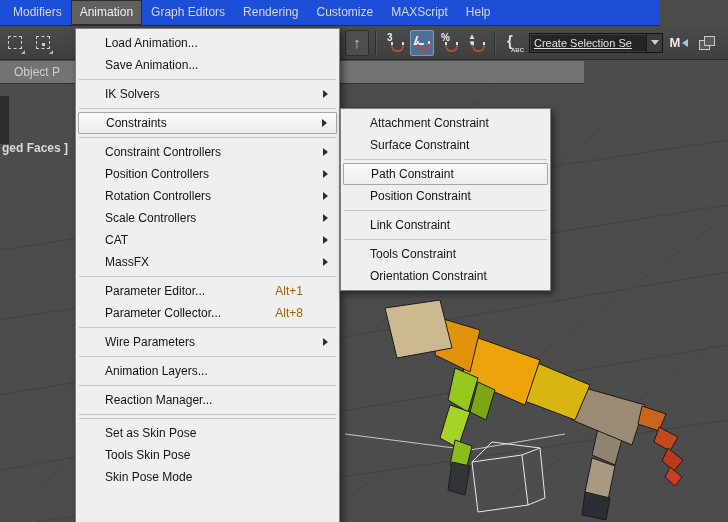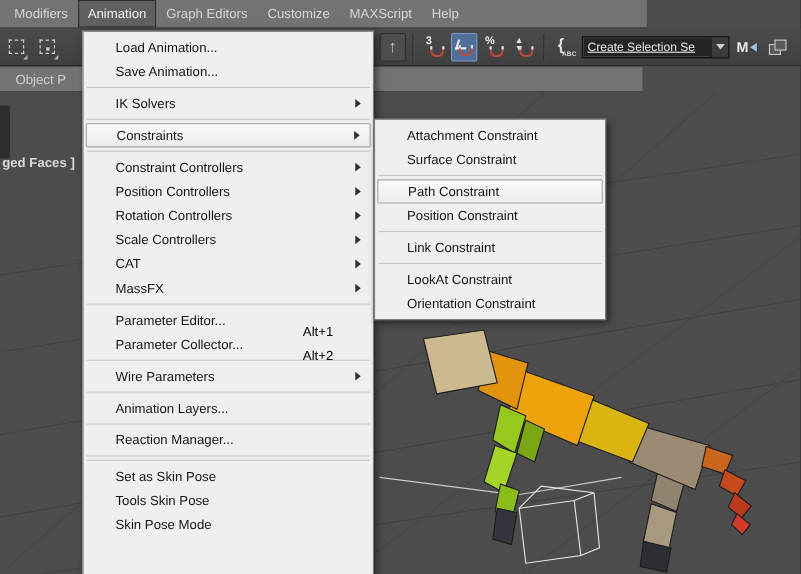--- a/index.html
+++ b/index.html
@@ -1,20 +1,20 @@
 <!DOCTYPE html>
 <html><head>
 <meta charset="utf-8">
 <style>
   html,body{margin:0;padding:0;background:#1e1e1e;}
   .app{position:relative;width:728px;height:522px;overflow:hidden;background:#4c4c4c;
        font-family:"Liberation Sans","DejaVu Sans",sans-serif;-webkit-font-smoothing:antialiased;}
 
   
-  .menubar{position:absolute;left:0;top:0;width:588px;height:26px;background:#737373;
+  .menubar{position:absolute;left:0;top:0;width:660px;height:26px;background:#1d4ed8;
            border-bottom:1px solid #2e2e2e;display:flex;align-items:stretch;padding-left:4px;z-index:12;box-sizing:border-box;}
   .mb-item{color:#d6d6d6;font-size:12px;line-height:25px;padding:0 9px;cursor:default;white-space:nowrap;}
   .mb-item.active{background:#606060;color:#f2f2f2;box-shadow:inset 0 0 0 1px #2c2c2c;}
 
   
   .toolbar{position:absolute;left:0;top:26px;width:728px;height:34px;
            background:linear-gradient(#4b4b4b,#3f3f3f);border-bottom:1px solid #2b2b2b;z-index:10;box-sizing:border-box;}
   .tb-left,.tb-right{position:absolute;top:0;height:33px;display:flex;align-items:center;gap:4px;}
   .tb-left{left:3px;}
   .tb-right{left:345px;gap:3px;}
@@ -60,21 +60,21 @@
   .vp-label{position:absolute;left:2px;top:141px;color:#dadada;font-size:12px;z-index:5;white-space:nowrap;font-weight:bold;}
 
   
   .menu{position:absolute;background:#efefef;border:1px solid #7e7e7e;box-shadow:3px 3px 7px rgba(0,0,0,.5);
         padding:3px 0;box-sizing:border-box;}
   .menu.main{left:75px;top:28px;width:265px;height:500px;z-index:20;}
   .menu.sub{left:340px;top:108px;width:211px;z-index:21;}
   .mi{position:relative;height:22px;line-height:22px;font-size:12px;color:#141414;
       padding-left:27px;padding-right:24px;margin:0 2px;white-space:nowrap;cursor:default;box-sizing:border-box;}
   .mi.hl{background:linear-gradient(#fbfbfb,#ececec);border:1px solid #a6a6a6;line-height:20px;border-radius:1px;}
-  .sc{position:absolute;right:34px;top:10px;color:#000000;text-align:right;}
+  .sc{position:absolute;right:34px;top:0;color:#a16207;text-align:right;}
   .arr{position:absolute;right:9px;top:50%;margin-top:-4px;width:0;height:0;
        border-left:5px solid #2e2e2e;border-top:4px solid transparent;border-bottom:4px solid transparent;}
   .msep{height:1px;background:#c6c6c6;margin:3px 3px;}
 </style>
 </head>
 <body>
 
 <div class="app">
 
   <svg class="viewport-svg" width="728" height="438" viewBox="0 0 728 438">
@@ -116,20 +116,21 @@
     </g>
   </svg>
 
   <div class="side-notch"></div>
   <div class="vp-label">ged Faces ]</div>
 
   <div class="menubar">
     <div class="mb-item">Modifiers</div>
     <div class="mb-item active">Animation</div>
     <div class="mb-item">Graph Editors</div>
+    <div class="mb-item">Rendering</div>
     <div class="mb-item">Customize</div>
     <div class="mb-item">MAXScript</div>
     <div class="mb-item">Help</div>
   </div>
 
   <div class="toolbar">
     <div class="tb-left">
       <div class="tbtn">
         <span class="dashed-sq"></span>
         <span class="fly"></span>
@@ -199,21 +200,21 @@
     <div class="mi hl"><span>Constraints</span><span class="arr"></span></div>
     <div class="msep"></div>
     <div class="mi"><span>Constraint Controllers</span><span class="arr"></span></div>
     <div class="mi"><span>Position Controllers</span><span class="arr"></span></div>
     <div class="mi"><span>Rotation Controllers</span><span class="arr"></span></div>
     <div class="mi"><span>Scale Controllers</span><span class="arr"></span></div>
     <div class="mi"><span>CAT</span><span class="arr"></span></div>
     <div class="mi"><span>MassFX</span><span class="arr"></span></div>
     <div class="msep"></div>
     <div class="mi"><span>Parameter Editor...</span><span class="sc">Alt+1</span></div>
-    <div class="mi"><span>Parameter Collector...</span><span class="sc">Alt+2</span></div>
+    <div class="mi"><span>Parameter Collector...</span><span class="sc">Alt+8</span></div>
     <div class="msep"></div>
     <div class="mi"><span>Wire Parameters</span><span class="arr"></span></div>
     <div class="msep"></div>
     <div class="mi"><span>Animation Layers...</span></div>
     <div class="msep"></div>
     <div class="mi"><span>Reaction Manager...</span></div>
     <div class="msep"></div>
     <div class="msep"></div>
     <div class="mi"><span>Set as Skin Pose</span></div>
     <div class="mi"><span>Tools Skin Pose</span></div>
@@ -222,17 +223,17 @@
 
   <div class="menu sub">
     <div class="mi"><span>Attachment Constraint</span></div>
     <div class="mi"><span>Surface Constraint</span></div>
     <div class="msep"></div>
     <div class="mi hl"><span>Path Constraint</span></div>
     <div class="mi"><span>Position Constraint</span></div>
     <div class="msep"></div>
     <div class="mi"><span>Link Constraint</span></div>
     <div class="msep"></div>
-    <div class="mi"><span>LookAt Constraint</span></div>
+    <div class="mi"><span>Tools Constraint</span></div>
     <div class="mi"><span>Orientation Constraint</span></div>
   </div>
 
 </div>
 
 </body></html>

